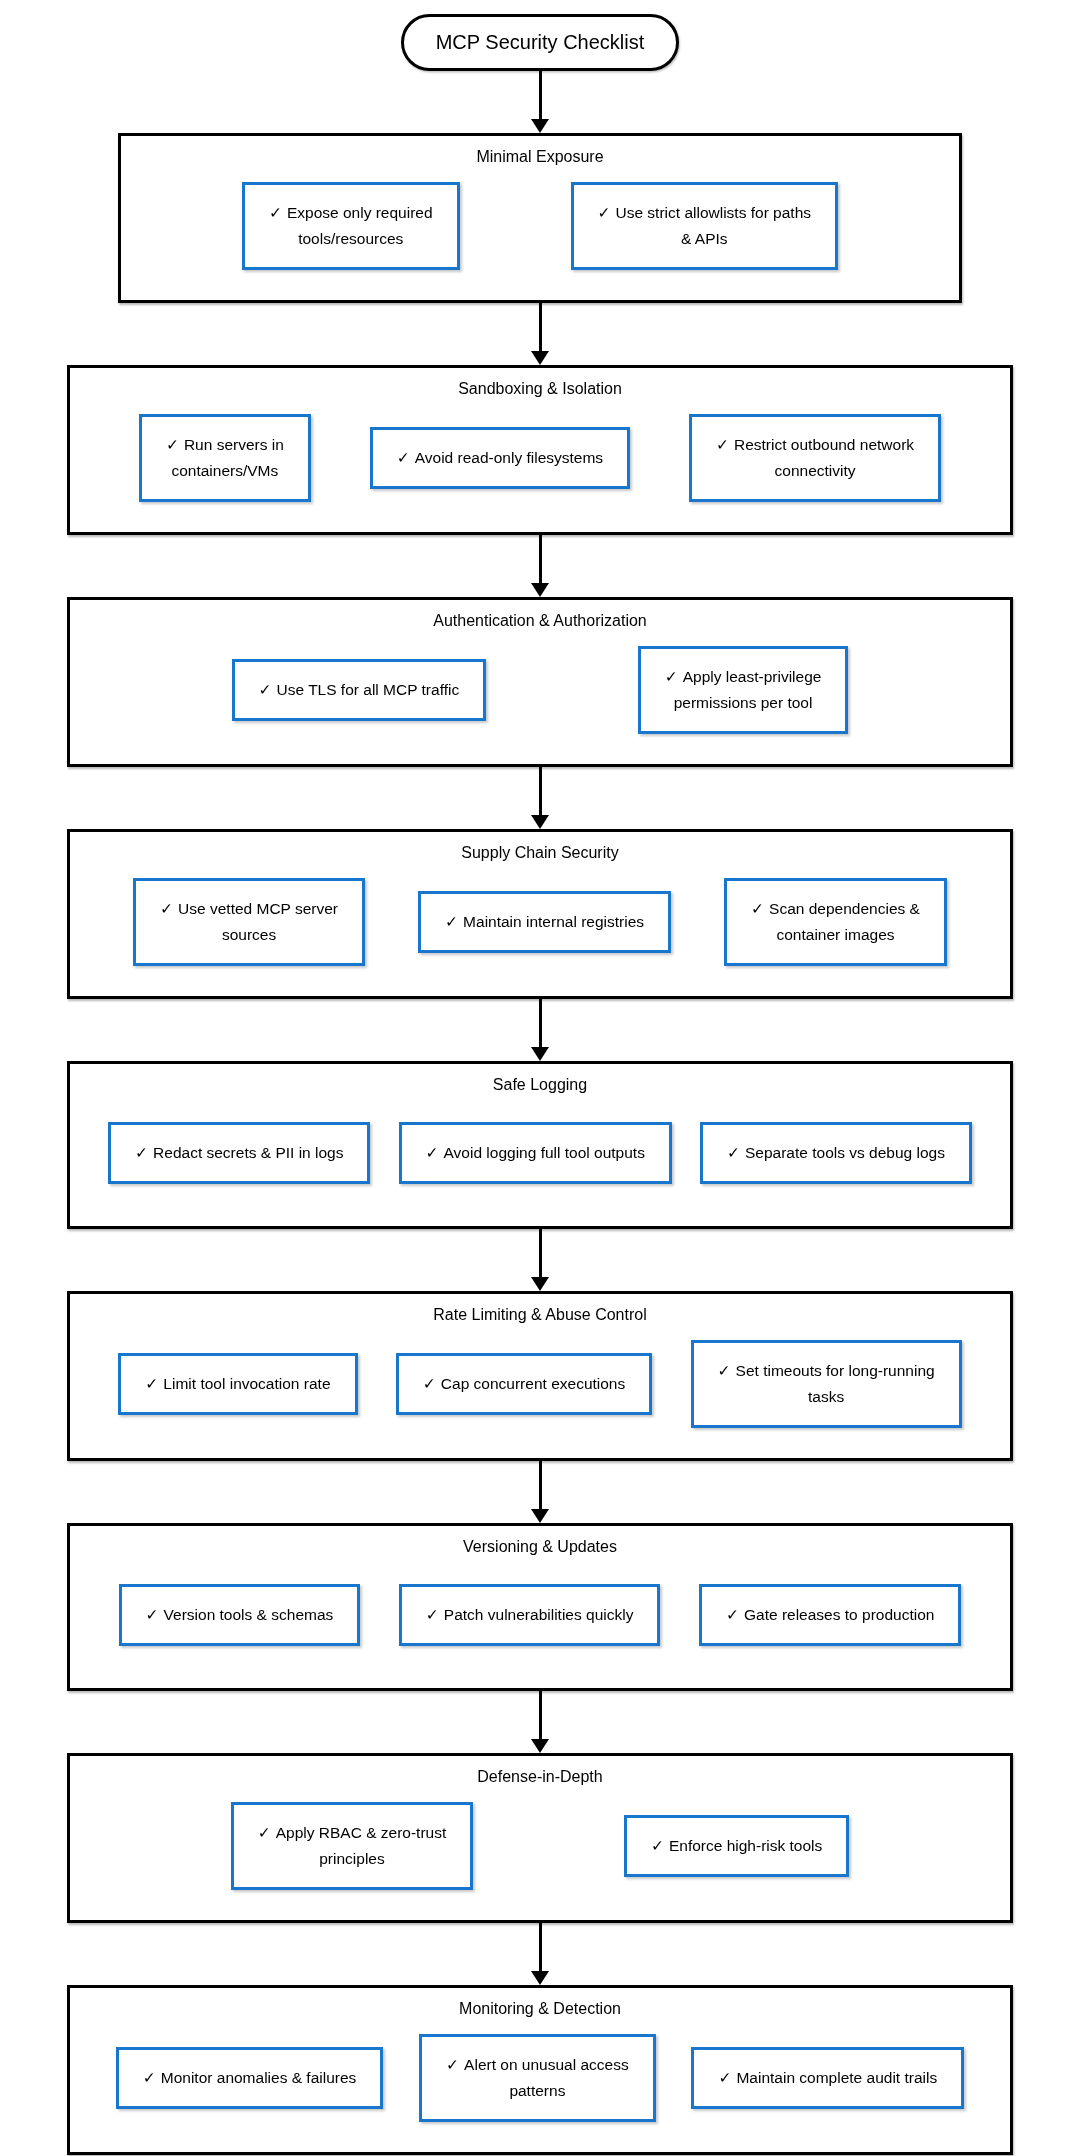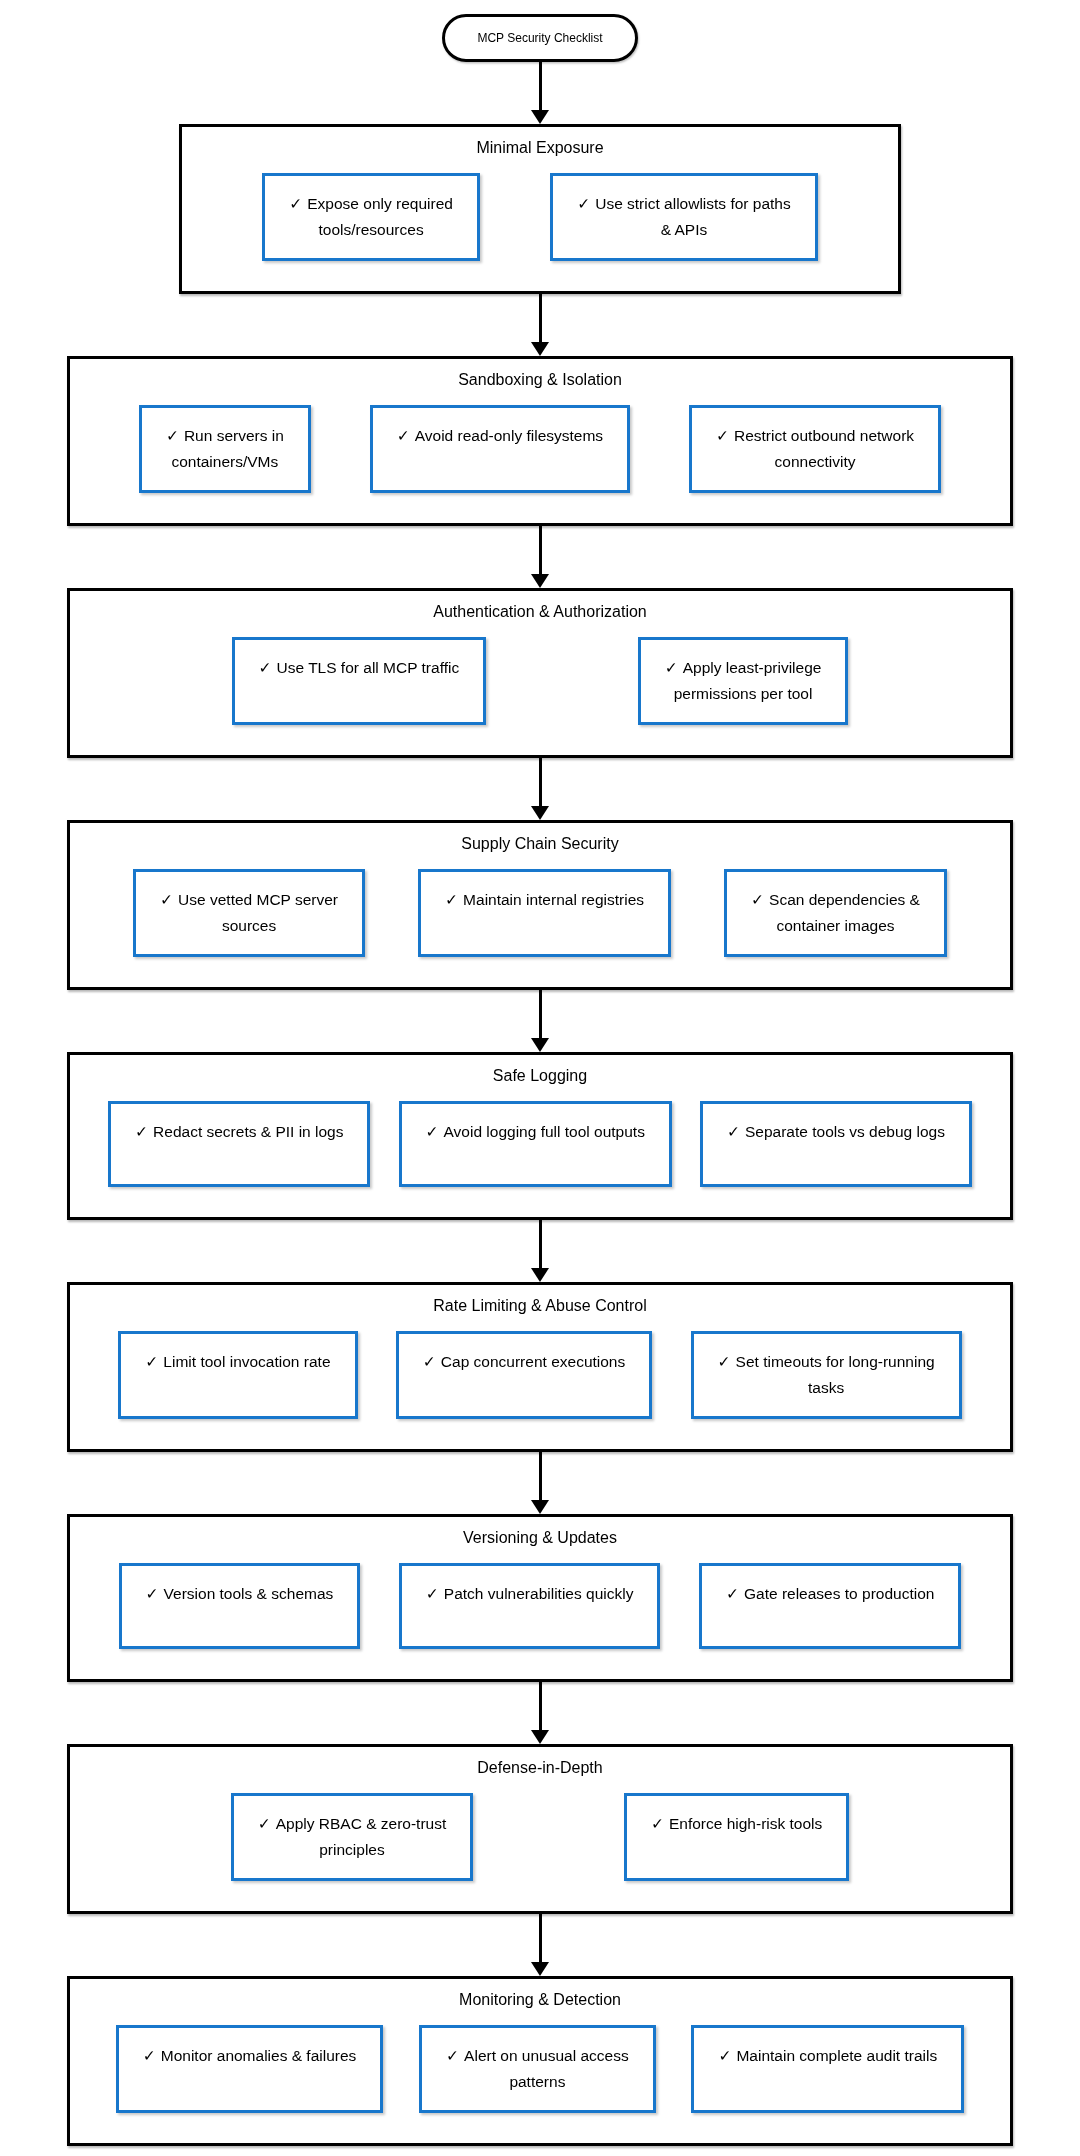--- a/index.html
+++ b/index.html
@@ -11,21 +11,21 @@
     display: flex; flex-direction: column; align-items: center;
     font-family: "Liberation Sans", sans-serif;
     color: #000;
     background: #ffffff;
   }
   .root-node {
     border: 3px solid var(--line);
     border-radius: 30px;
     background: #fff;
     padding: 14px 32px;
-    font-size: 12px;
+    font-size: 20px;
     box-shadow: 1px 1.5px 2px rgba(0,0,0,0.25);
     white-space: nowrap;
   }
   .arrow {
     height: 62px;
     display: flex; flex-direction: column; align-items: center;
     flex: 0 0 auto;
   }
   .arrow .shaft { width: 3px; flex: 1 1 auto; background: var(--line); }
   .arrow .head {
@@ -34,29 +34,30 @@
     border-right: 9px solid transparent;
     border-top: 14px solid var(--line);
   }
   .group {
     border: 3px solid var(--line);
     background: #fff;
     padding: 12px 10px 30px;
     box-shadow: 1px 1.5px 2px rgba(0,0,0,0.28);
   }
   .cols-3 { width: 946px; }
-  .cols-2 { width: 722px; }
+  .cols-2 { width: 844px; }
   .group-title {
     text-align: center;
     font-size: 16px;
     padding: 0 0 16px;
   }
   .items {
     display: flex;
     justify-content: space-evenly;
+    align-items: center;
     min-height: 86px;
   }
   .item {
     border: 3px solid var(--accent);
     background: #fff;
     padding: 15px 24px;
     font-size: 15.5px;
     line-height: 26px;
     text-align: center;
     box-shadow: 1.5px 2px 2.5px rgba(0,0,0,0.22);

